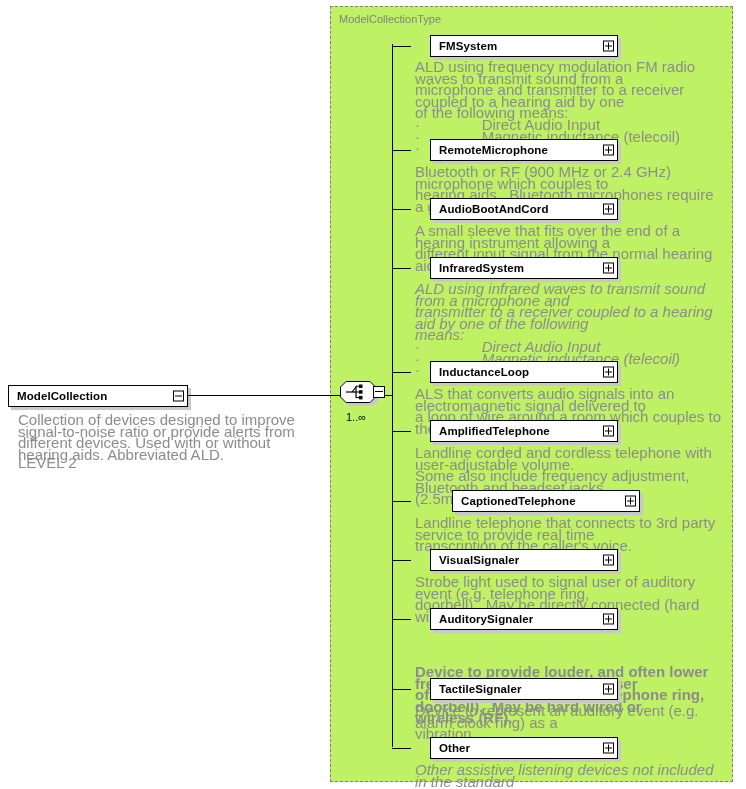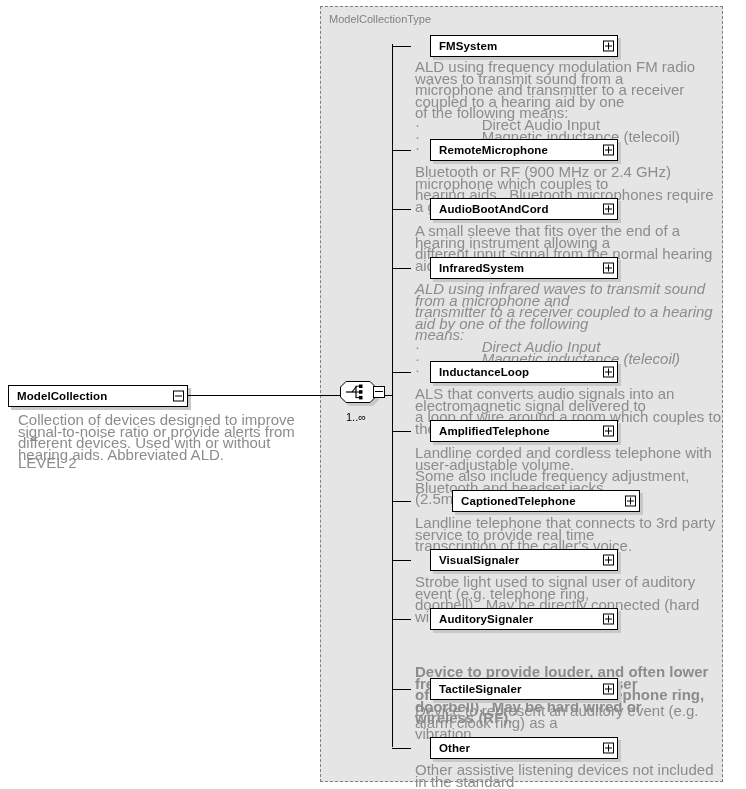--- a/index.html
+++ b/index.html
@@ -11,25 +11,25 @@
     width: 746px;
     height: 789px;
     position: relative;
     font-family: "Liberation Sans", sans-serif;
     overflow: hidden;
   }
 
   
   #type-panel {
     position: absolute;
-    left: 320px;
+    left: 330px;
     top: 6px;
     width: 403px;
     height: 776px;
-    background: #e5e5e5;
+    background: #bef264;
     border: 1px dashed #808080;
     box-sizing: border-box;
   }
   #type-panel-title {
     position: absolute;
     left: 8px;
     top: 6px;
     font-size: 11px;
     color: #808080;
     white-space: nowrap;
@@ -358,14 +358,14 @@
     </div>
     <div class="annotation" style="left: 415px; top: 705px; width: 310px;">Device to represent an auditory event (e.g. alarm clock ring) as a
 vibration.</div>
     <div class="tree-branch" style="top: 748px;"></div>
     <div class="child-elem" style="top: 737px;">
       <div class="elem-shadow"></div>
       <div class="elem-box"></div>
       <div class="elem-label">Other</div>
       <div class="expander plus"></div>
     </div>
-    <div class="annotation" style="left: 415px; top: 764px; width: 310px;">Other assistive listening devices not included in the standard</div>
+    <div class="annotation" style="left: 415px; top: 764px; width: 310px; font-style: italic;">Other assistive listening devices not included in the standard</div>
   </div>
 
 </body></html>

